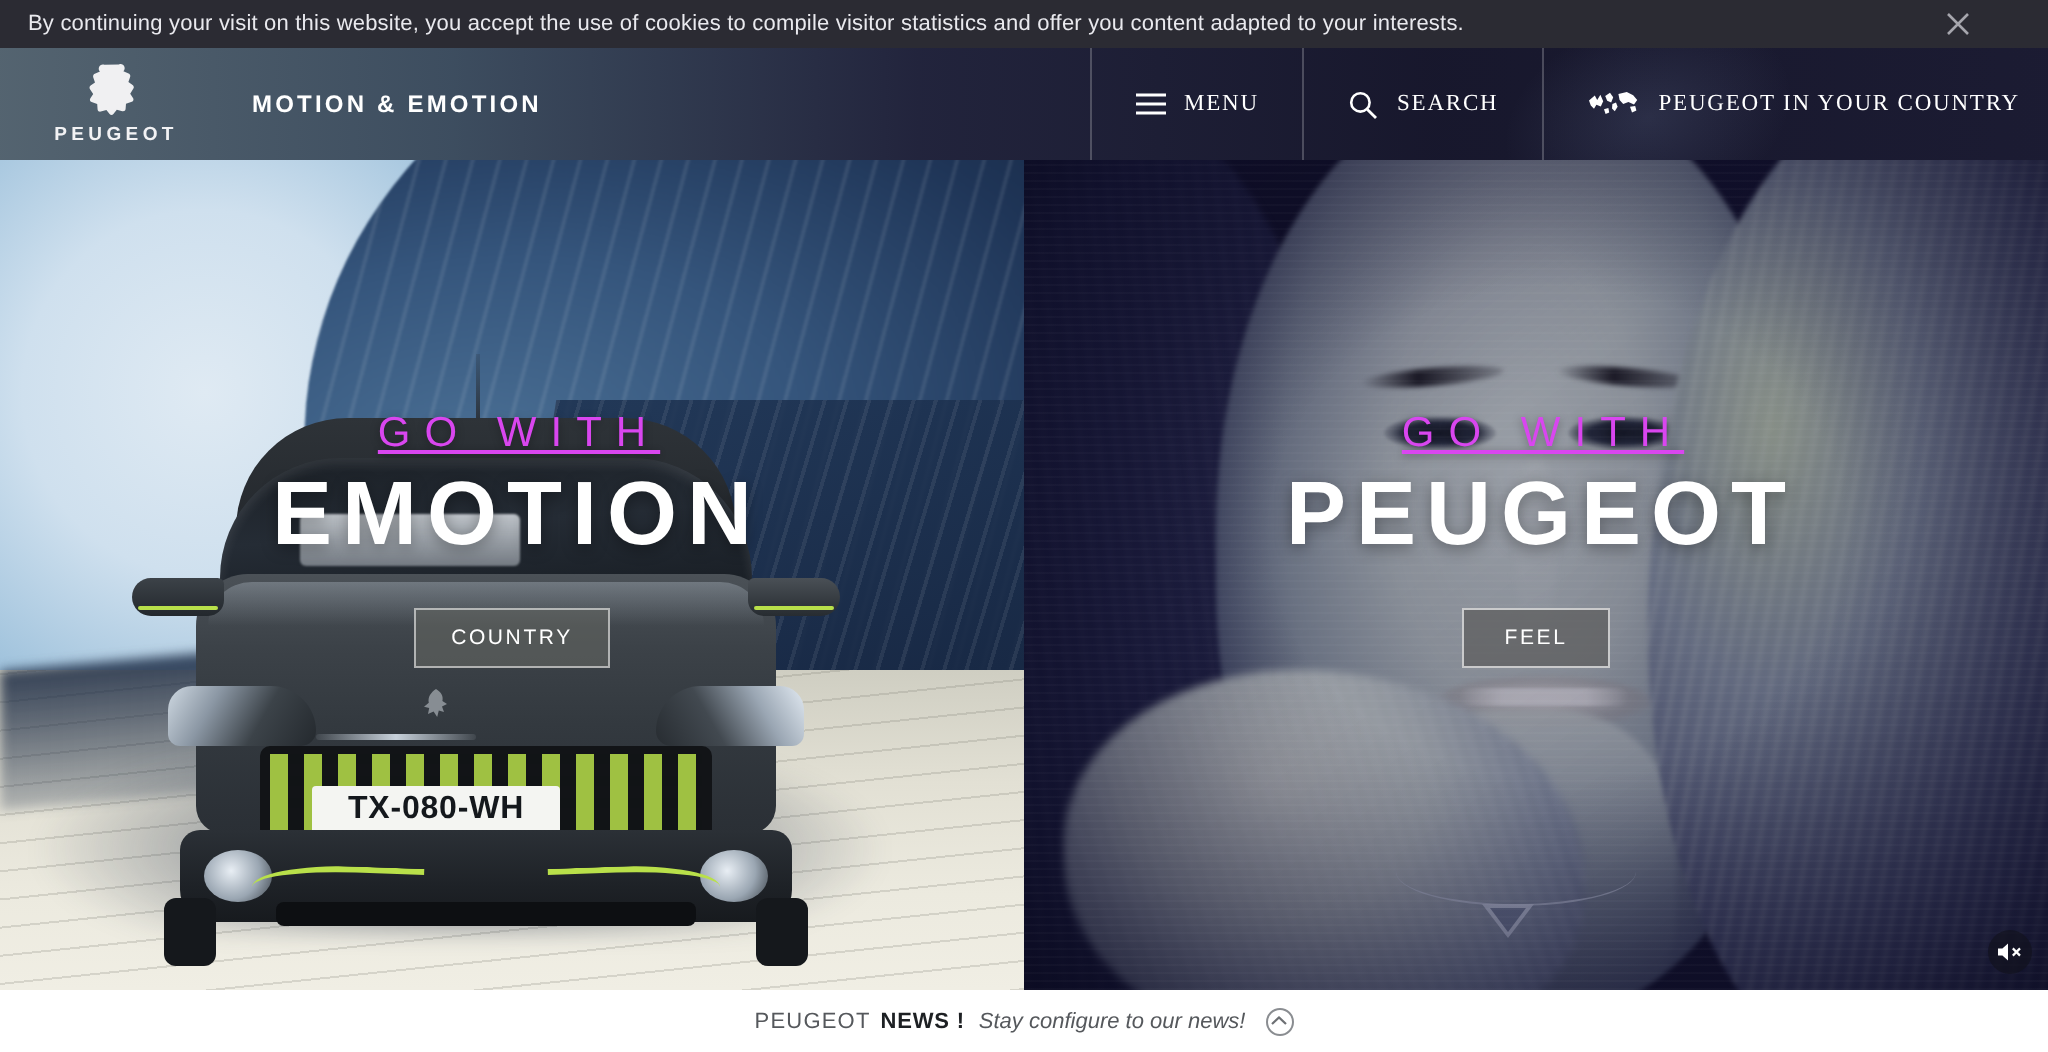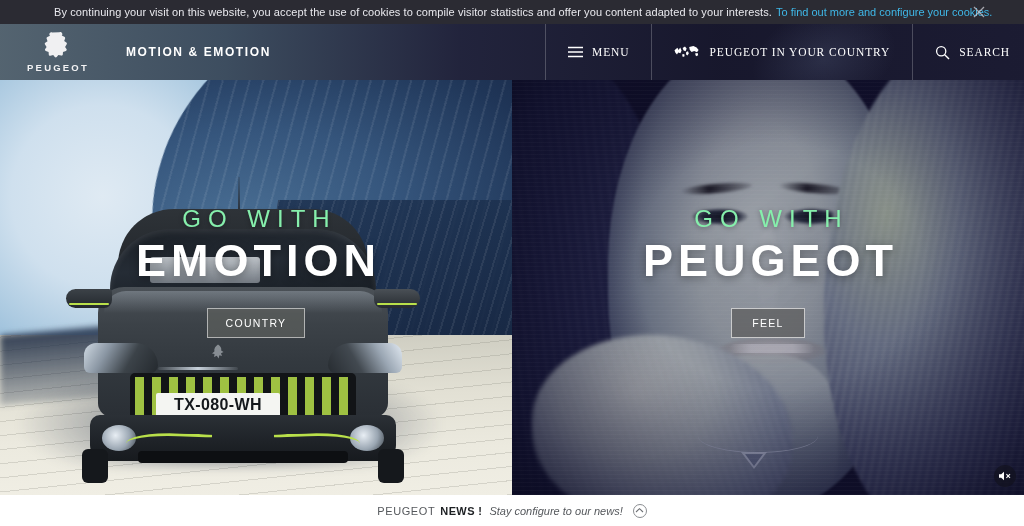--- a/index.html
+++ b/index.html
@@ -21,21 +21,20 @@
     background: #2b2b33;
     display: flex; align-items: center;
     z-index: 40;
   }
   #cookie-text {
     font-size: 11px;
     color: #e9e9ee;
     padding-left: 14px;
     letter-spacing: .1px;
     white-space: nowrap;
-    margin-left: 40px;
   }
   #cookie-link {
     font-size: 11px;
     color: #3fb8e8;
     margin-left: 4px;
     text-decoration: none;
     cursor: pointer;
     white-space: nowrap;
   }
   #cookie-close {
@@ -352,26 +351,27 @@
 
   
   .hero-content {
     position: absolute; left: 0; right: 0; top: 0; bottom: 0;
     display: flex; flex-direction: column; align-items: center;
     z-index: 10;
     pointer-events: none;
   }
   .kicker {
     margin-top: 125px;
-    font-size: 24px;
+    font-size: 21px;
     font-weight: 300;
     letter-spacing: 7px;
-    color: #86efac;
+    color: #d946ef;
     text-shadow: 0 1px 5px rgba(0,0,0,.35);
     padding-left: 7px;
+    text-decoration: underline;
   }
   .headline {
     margin-top: 4px;
     font-size: 45px;
     font-weight: 700;
     letter-spacing: 5px;
     color: #ffffff;
     text-shadow: 0 2px 8px rgba(0,0,0,.35);
     padding-left: 5px;
     line-height: 1.08;
@@ -421,21 +421,20 @@
   }
   #news-toggle svg { display: block; }
 </style>
 </head>
 <body>
 
 <div id="page">
 
   <div id="cookie-banner">
     <span id="cookie-text">By continuing your visit on this website, you accept the use of cookies to compile visitor statistics and offer you content adapted to your interests.</span>
-    <a id="cookie-link">To find out more and configure your cookies.</a>
     <div id="cookie-close">
       <svg width="18" height="18" viewBox="0 0 18 18">
         <path d="M4 4 L14 14 M14 4 L4 14" stroke="#cfcfd6" stroke-width="1.3" fill="none"></path>
       </svg>
     </div>
   </div>
 
   <div id="header">
     <div id="header-bg"></div>
 
@@ -458,46 +457,46 @@
 
     <div id="nav">
 
       <div class="nav-item">
         <span class="nav-icon">
           <svg width="15" height="12" viewBox="0 0 15 12">
             <path d="M0 1.5h15M0 6h15M0 10.5h15" stroke="#ffffff" stroke-width="1.4" fill="none"></path>
           </svg>
         </span>
         <span>MENU</span>
+      </div>
+
+      <div class="nav-item">
+        <span class="nav-icon">
+          <svg width="15" height="15" viewBox="0 0 15 15">
+            <circle cx="6.2" cy="6.2" r="4.6" stroke="#ffffff" stroke-width="1.3" fill="none"></circle>
+            <path d="M9.7 9.7 L14 14" stroke="#ffffff" stroke-width="1.4" fill="none"></path>
+          </svg>
+        </span>
+        <span>SEARCH</span>
       </div>
 
       <div class="nav-item">
         <span class="nav-icon">
           <svg width="26" height="14" viewBox="0 0 26 14">
             <g fill="#ffffff">
               <path d="M0.5 5.2 L3.4 2.8 L4.6 5.0 L6.2 2.4 L7.6 5.6 L6.4 8.2 L4.2 7.4 L3.0 9.4 L1.4 7.8 Z"></path>
               <path d="M8.6 3.0 L11.0 1.4 L12.6 3.6 L11.6 6.2 L9.6 5.4 Z"></path>
               <path d="M12.2 7.0 L14.0 6.2 L14.8 8.4 L13.4 10.6 L12.0 9.2 Z"></path>
               <path d="M15.2 2.0 L19.4 1.0 L22.6 2.6 L24.6 5.0 L23.0 7.2 L20.2 6.0 L17.6 7.0 L15.8 5.0 Z"></path>
               <path d="M21.0 8.4 L23.6 8.0 L24.2 10.2 L22.0 11.2 Z"></path>
               <path d="M8.0 9.6 L10.2 9.0 L10.6 11.2 L8.8 12.0 Z"></path>
             </g>
           </svg>
         </span>
         <span>PEUGEOT IN YOUR COUNTRY</span>
-      </div>
-
-      <div class="nav-item">
-        <span class="nav-icon">
-          <svg width="15" height="15" viewBox="0 0 15 15">
-            <circle cx="6.2" cy="6.2" r="4.6" stroke="#ffffff" stroke-width="1.3" fill="none"></circle>
-            <path d="M9.7 9.7 L14 14" stroke="#ffffff" stroke-width="1.4" fill="none"></path>
-          </svg>
-        </span>
-        <span>SEARCH</span>
       </div>
 
     </div>
   </div>
 
   <div id="hero">
 
     <div class="panel" id="panel-motion">
       <div class="sky"></div>
       <div class="tunnel"></div>

